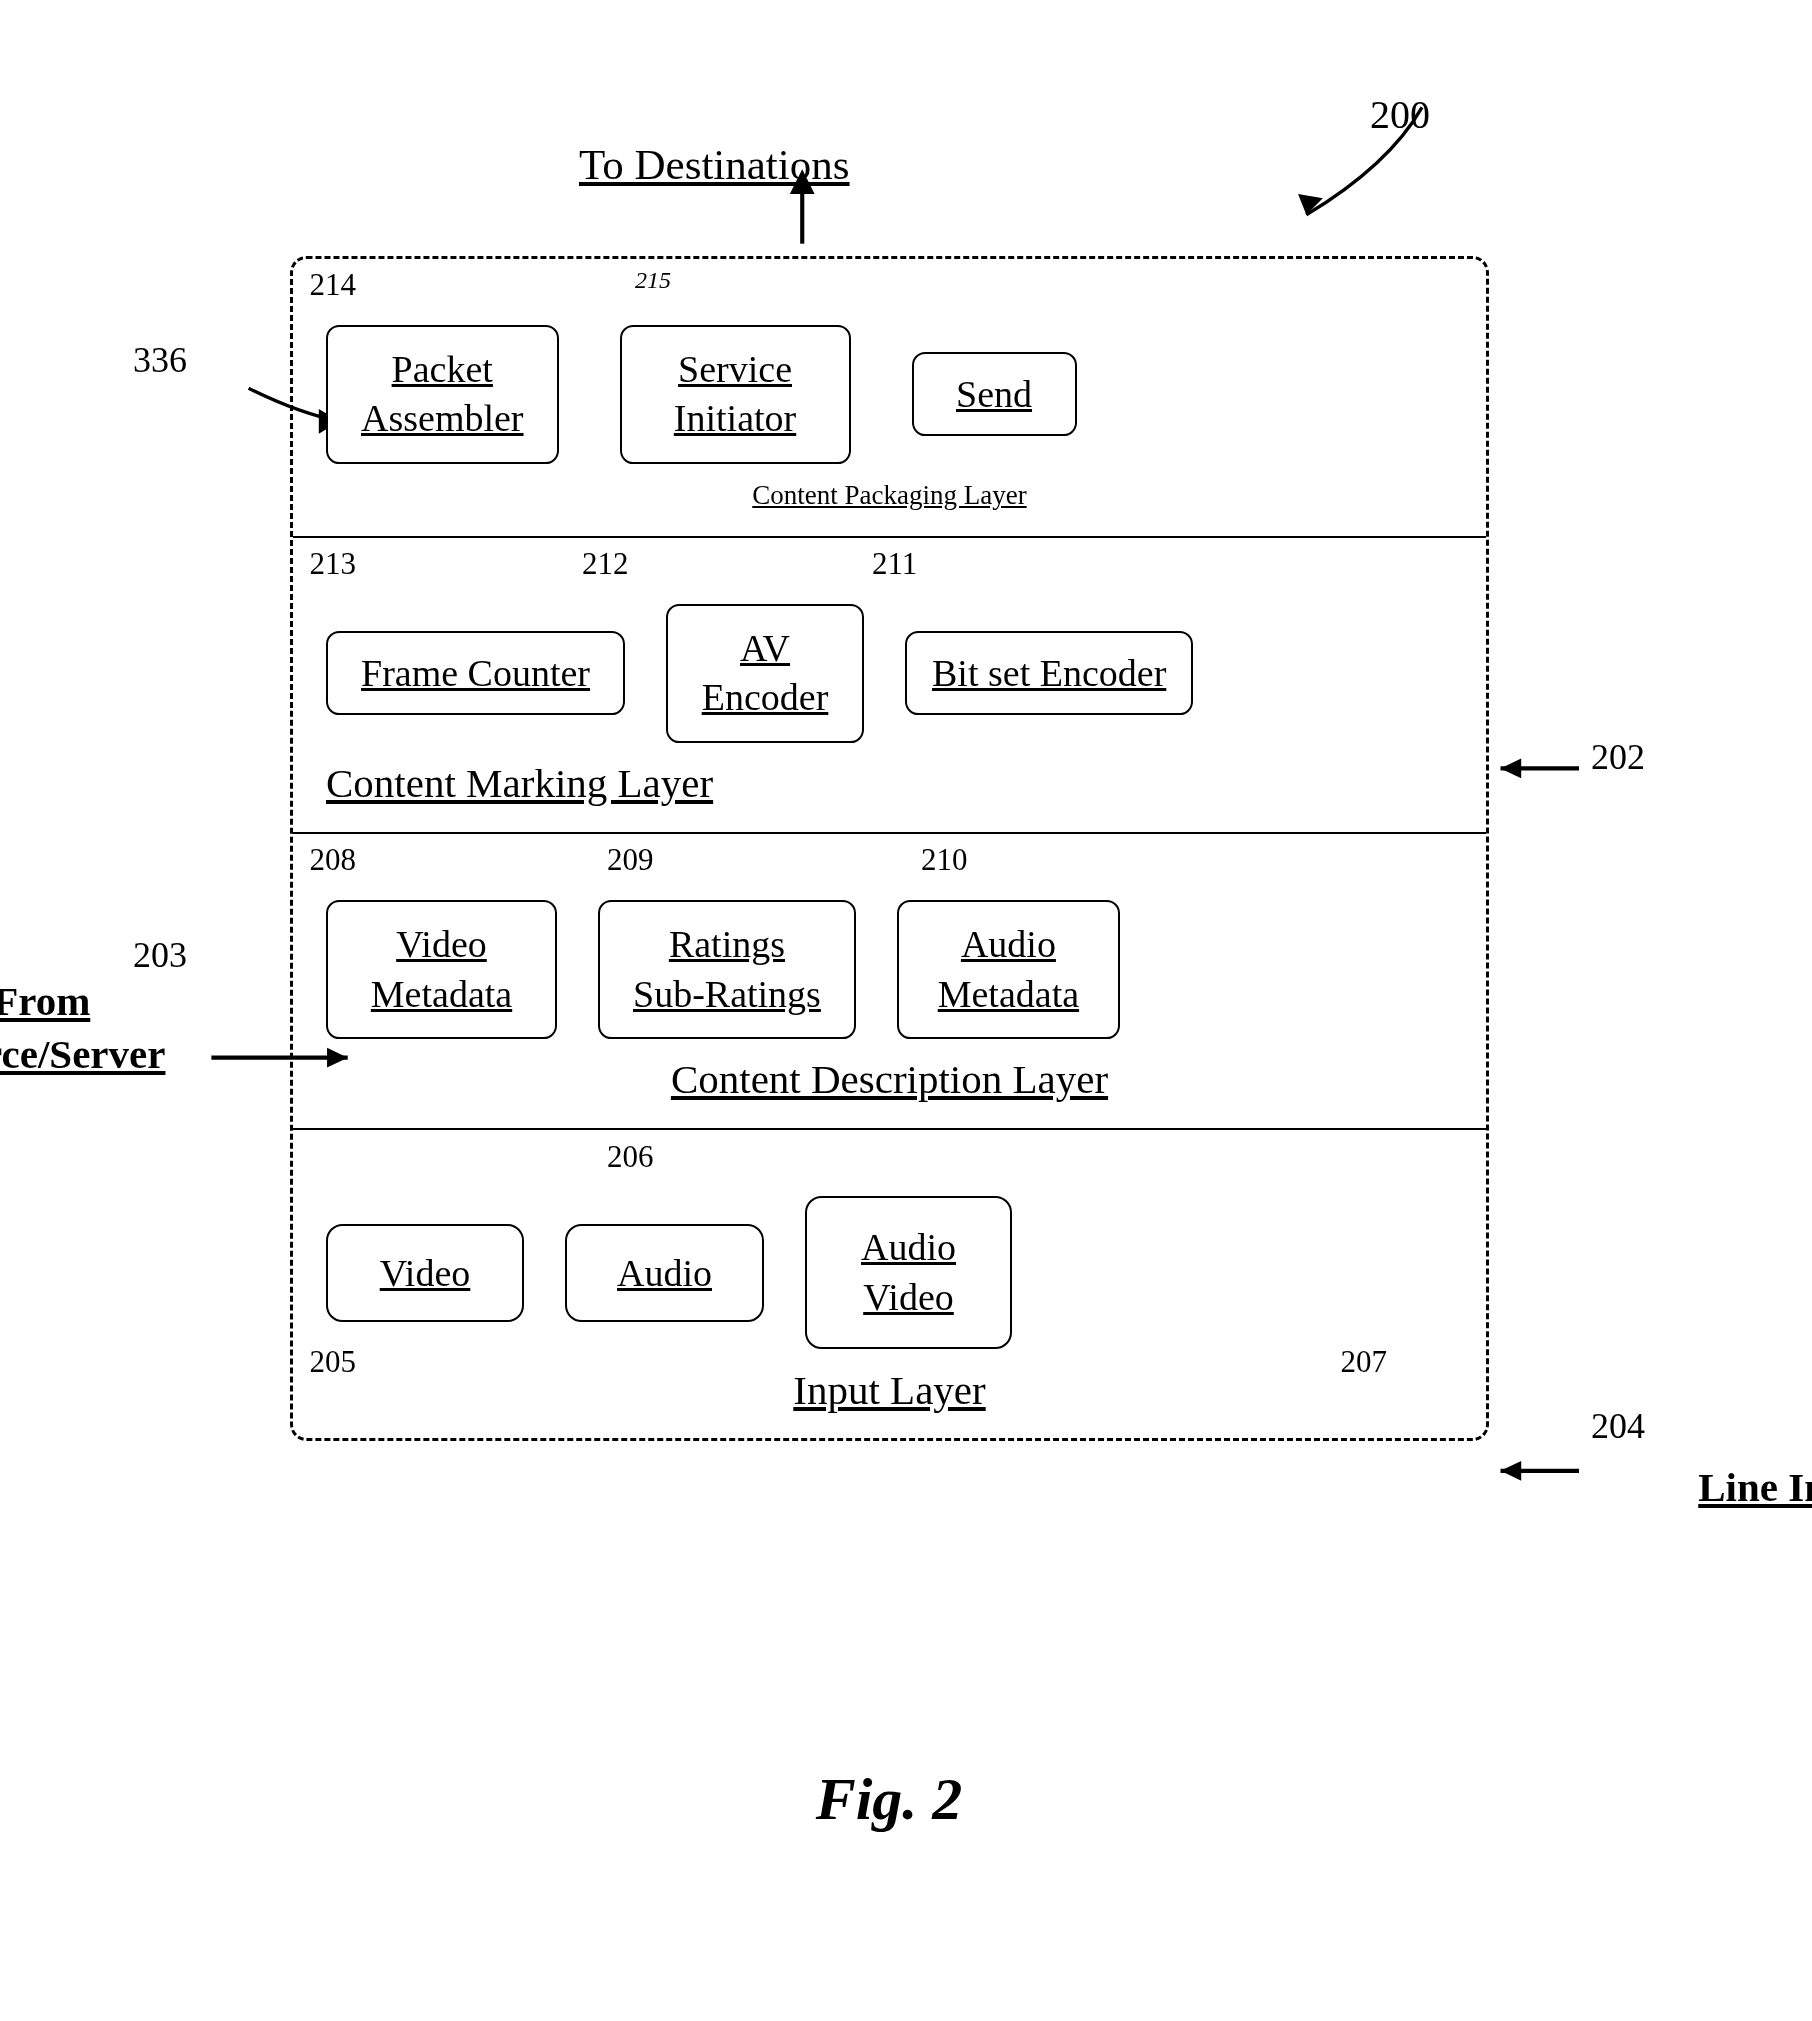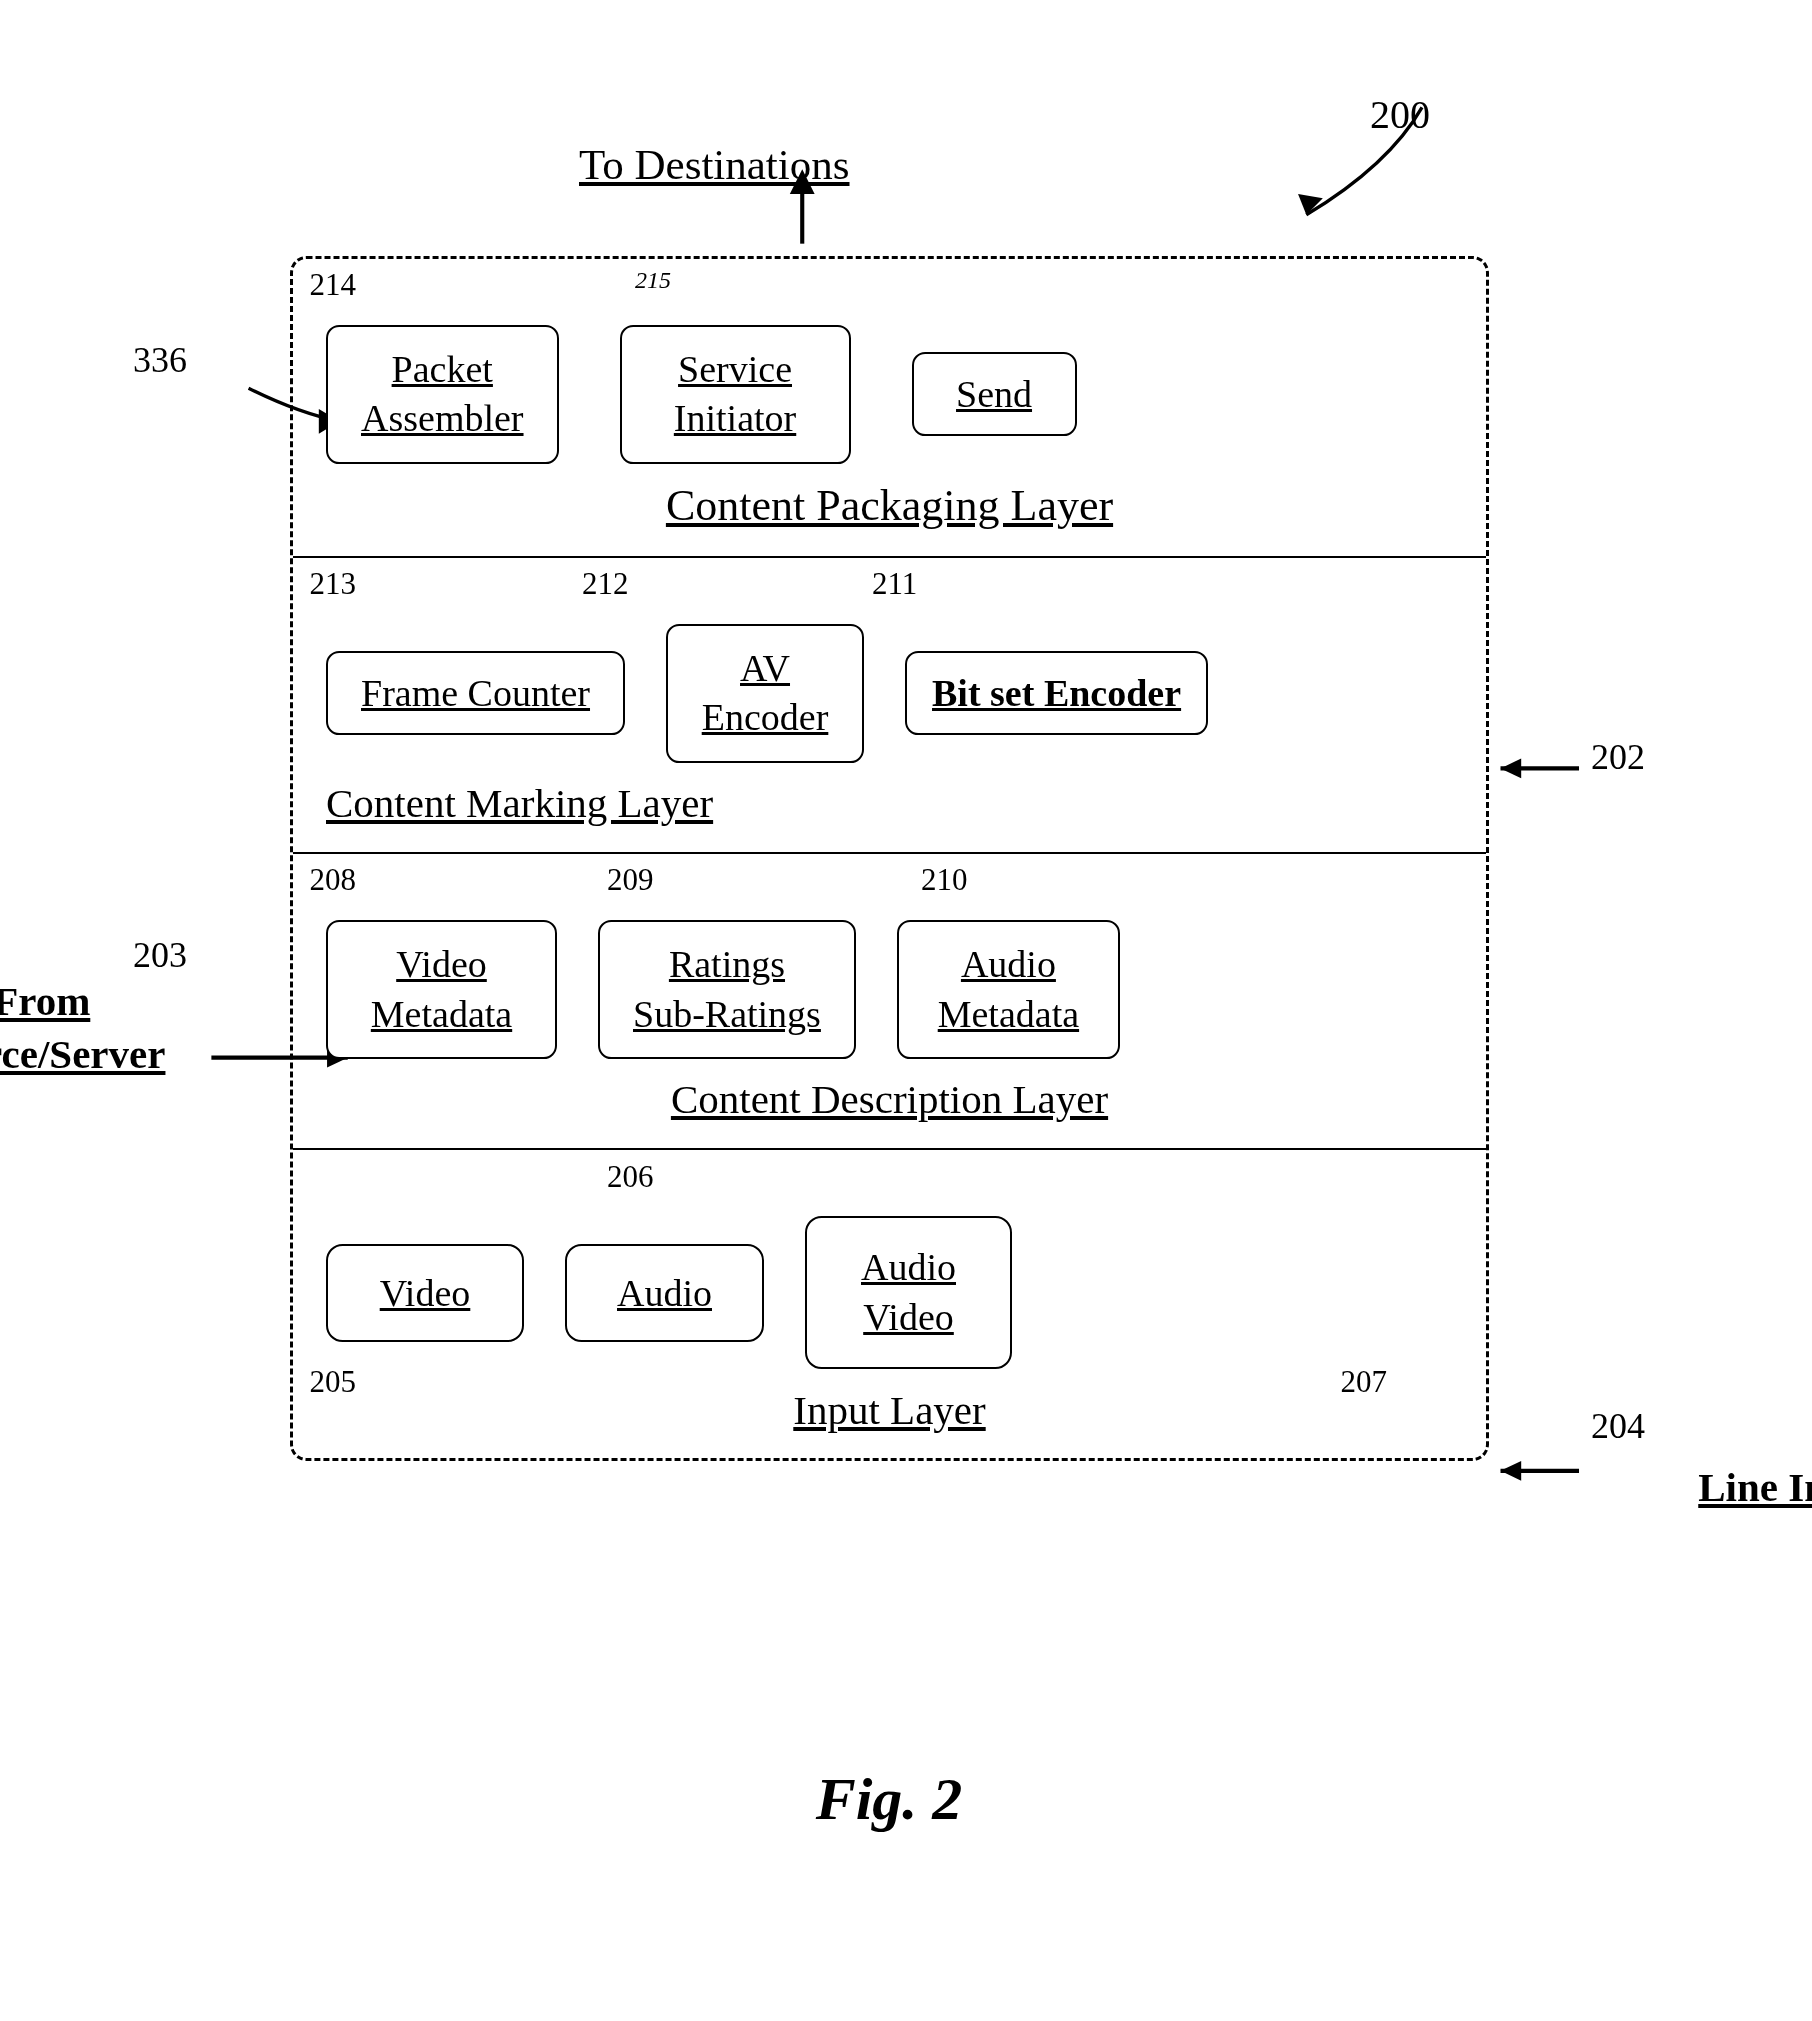--- a/index.html
+++ b/index.html
@@ -89,41 +89,41 @@
         <div style="border:2.5px solid #000; border-radius:13.2px; padding:18px 33px; text-align:center; font-size:38px; text-decoration:underline; min-width:231px; background:#fff; line-height:1.3;">
           Packet<br>Assembler
         </div>
         <div style="border:2.5px solid #000; border-radius:13.2px; padding:18px 33px; text-align:center; font-size:38px; text-decoration:underline; min-width:231px; background:#fff; line-height:1.3;">
           Service<br>Initiator
         </div>
         <div style="border:2.5px solid #000; border-radius:13.2px; padding:18px 41px; text-align:center; font-size:38px; text-decoration:underline; min-width:165px; background:#fff;">
           Send
         </div>
       </div>
-      <div style="text-align:center; font-size:44px; text-decoration:underline; margin-top:16.5px; padding-bottom:8.3px;">
+      <div style="text-align:center; font-size:27px; text-decoration:underline; margin-top:16.5px; padding-bottom:8.3px;">
         Content Packaging Layer
       </div>
     </div>
 
     <div style="position:relative; border-bottom:2.5px solid #000; padding:25px 33px 16.5px 33px;">
 
       <div style="position:absolute; top:8.3px; left:16.5px; font-size:31px;">213</div>
 
       <div style="position:absolute; top:8.3px; left:289px; font-size:31px;">212</div>
 
       <div style="position:absolute; top:8.3px; left:579px; font-size:31px;">211</div>
 
       <div style="display:flex; flex-direction:row; align-items:center; gap:41px; margin-top:41px;">
         <div style="border:2.5px solid #000; border-radius:13.2px; padding:18px 33px; text-align:center; font-size:38px; text-decoration:underline; min-width:248px; background:#fff;">
           Frame Counter
         </div>
         <div style="border:2.5px solid #000; border-radius:13.2px; padding:18px 33px; text-align:center; font-size:38px; text-decoration:underline; min-width:198px; background:#fff; line-height:1.3;">
           AV<br>Encoder
         </div>
-        <div style="border:2.5px solid #000; border-radius:13.2px; padding:18px 25px; text-align:center; font-size:38px; text-decoration:underline; min-width:240px; background:#fff;font-weight:bold;">
+        <div style="border:2.5px solid #000; border-radius:13.2px; padding:18px 25px; text-align:center; font-size:38px; text-decoration:underline; min-width:240px; background:#fff;">
           Bit set Encoder
         </div>
       </div>
       <div style="text-align:left; font-size:41px; text-decoration:underline; margin-top:16.5px; padding-bottom:8.3px;">
         Content Marking Layer
       </div>
     </div>
 
     <div style="position:relative; border-bottom:2.5px solid #000; padding:25px 33px 16.5px 33px;">
 

